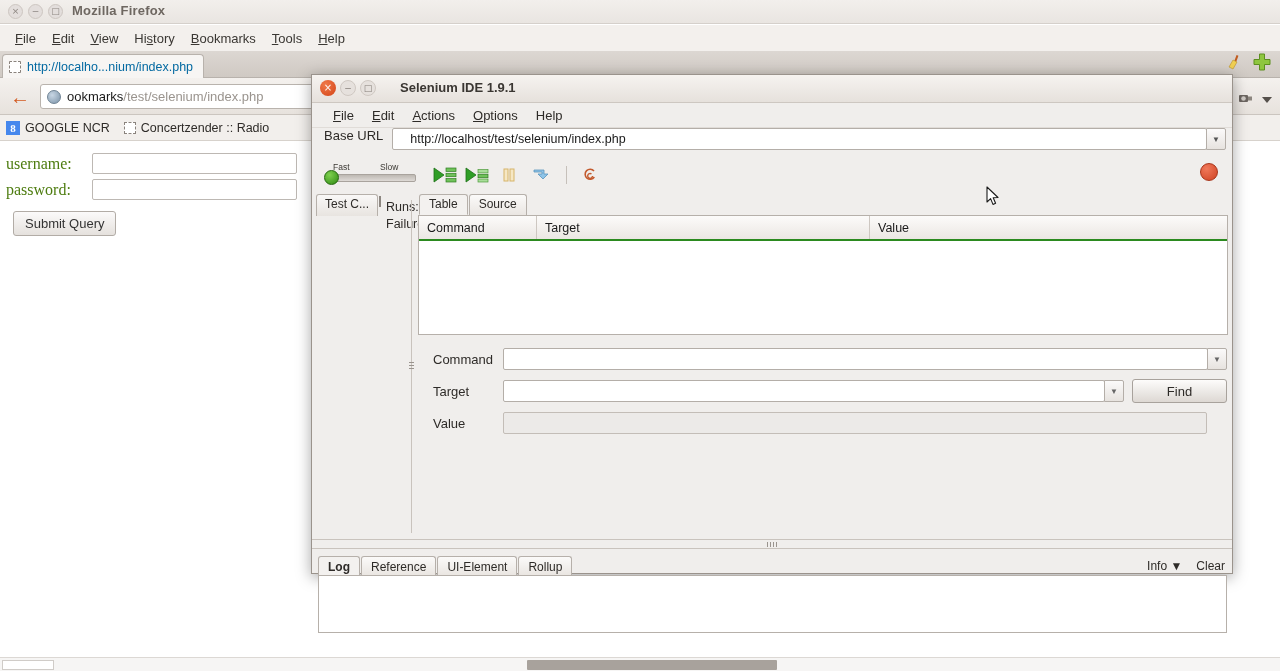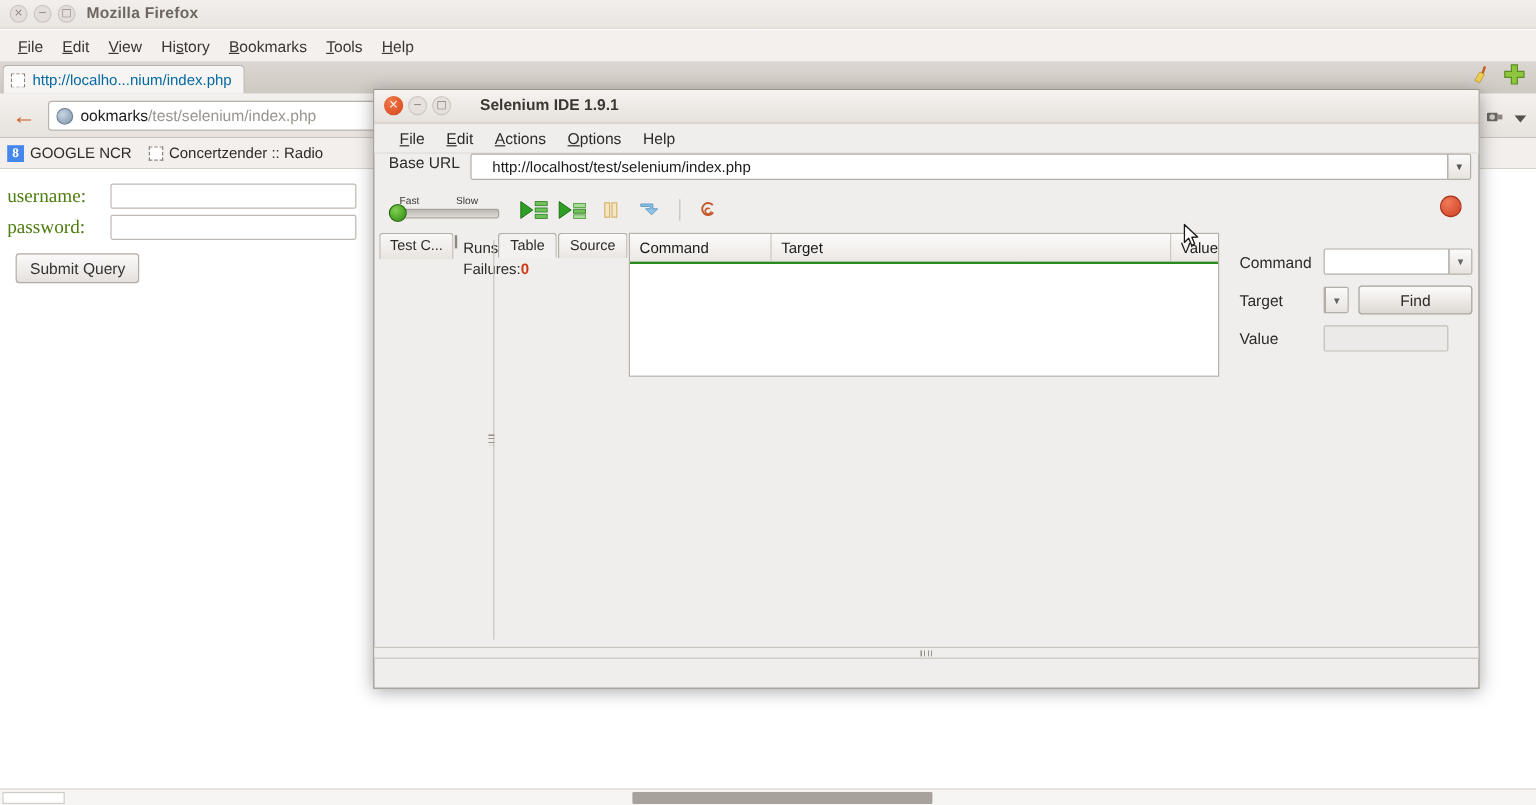--- a/index.html
+++ b/index.html
@@ -295,21 +295,21 @@
     content: ''; position: absolute; left: 5px; top: 6px; bottom: 6px;
     width: 1px; background: #c9c3bd;
   }
   .vsplitter .grip {
     position: relative; z-index: 2;
     width: 5px; height: 9px;
     background: repeating-linear-gradient(to bottom,#9a948e 0,#9a948e 1px,transparent 1px,transparent 3px);
   }
 
   .editor-panel {
-    flex: 1; margin-right: 3px; display: flex; flex-direction: row;
+    flex: 1; margin-right: 3px; display: flex; flex-direction: column;
   }
   .ed-tabrow { height: 21px; display: flex; gap: 1px; padding-left: 2px; }
   .ed-tab {
     background: linear-gradient(to bottom,#fbfaf9,#eae6e2);
     border: 1px solid #b6b0aa; border-bottom: none;
     border-radius: 3px 3px 0 0;
     font-size: 12px; color: #2e2b28; padding: 2px 9px 0 9px;
   }
   .ed-tab.active { background: #f3f1ef; border-bottom: 1px solid #f3f1ef; }
 
@@ -612,19 +612,35 @@
           <span class="fa-input readonly" style="margin-right:20px"></span>
         </div>
       </div>
     </div>
   </div>
 
   <div class="hsplitter">
     <span class="grip"></span>
   </div>
 
+  <div class="log-panel">
+    <div class="log-tabrow">
+      <div class="log-tab active">Log</div>
+      <div class="log-tab">Reference</div>
+      <div class="log-tab">UI-Element</div>
+      <div class="log-tab">Rollup</div>
+      <div class="log-right">
+        <span>
+          <span>Info</span>
+          <span>▼</span>
+        </span>
+        <span>Clear</span>
+      </div>
+    </div>
+    <div class="log-body"></div>
+  </div>
 </div>
 
 <div class="cursor-arrow">
   <svg width="14" height="20" viewBox="0 0 14 20">
     <path d="M1 1 L1 16 L4.6 12.6 L7 18.4 L9.6 17.3 L7.2 11.7 L12 11.5 Z" fill="#ffffff" stroke="#1a1a1a" stroke-width="1.1" stroke-linejoin="round"></path>
   </svg>
 </div>
 
 </body></html>

